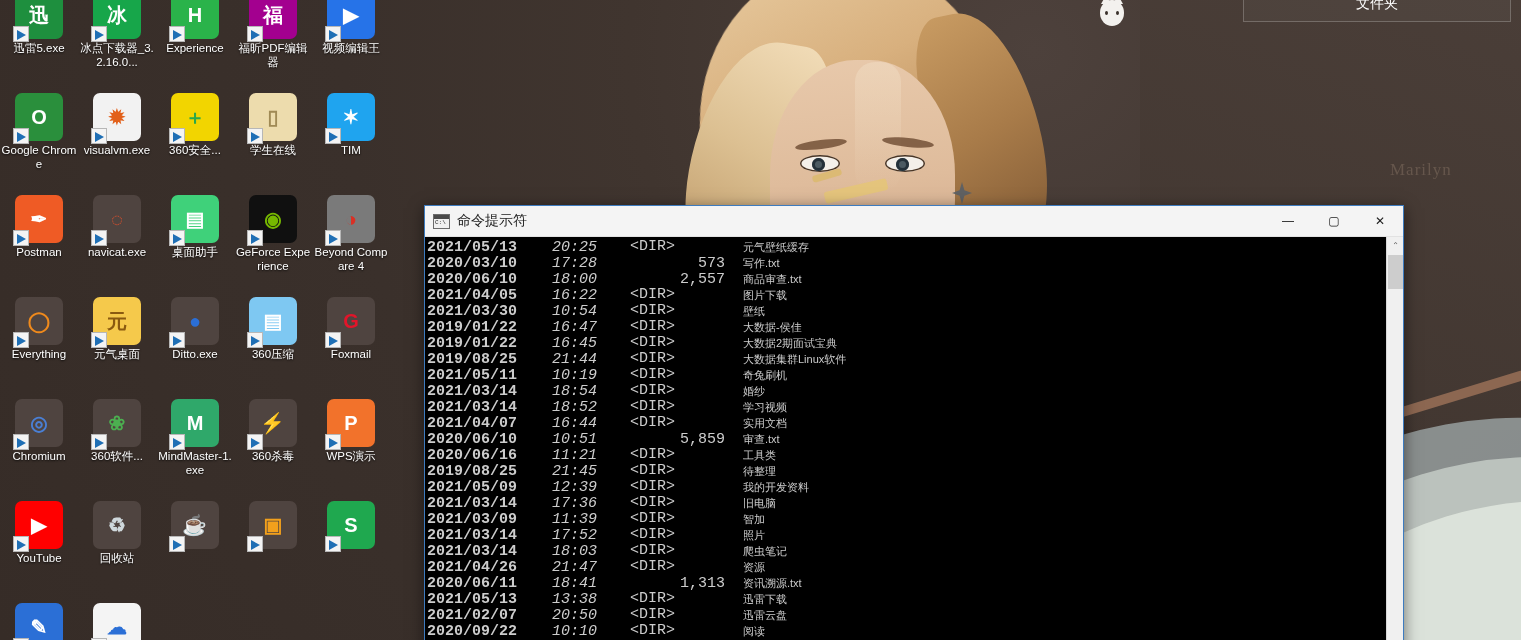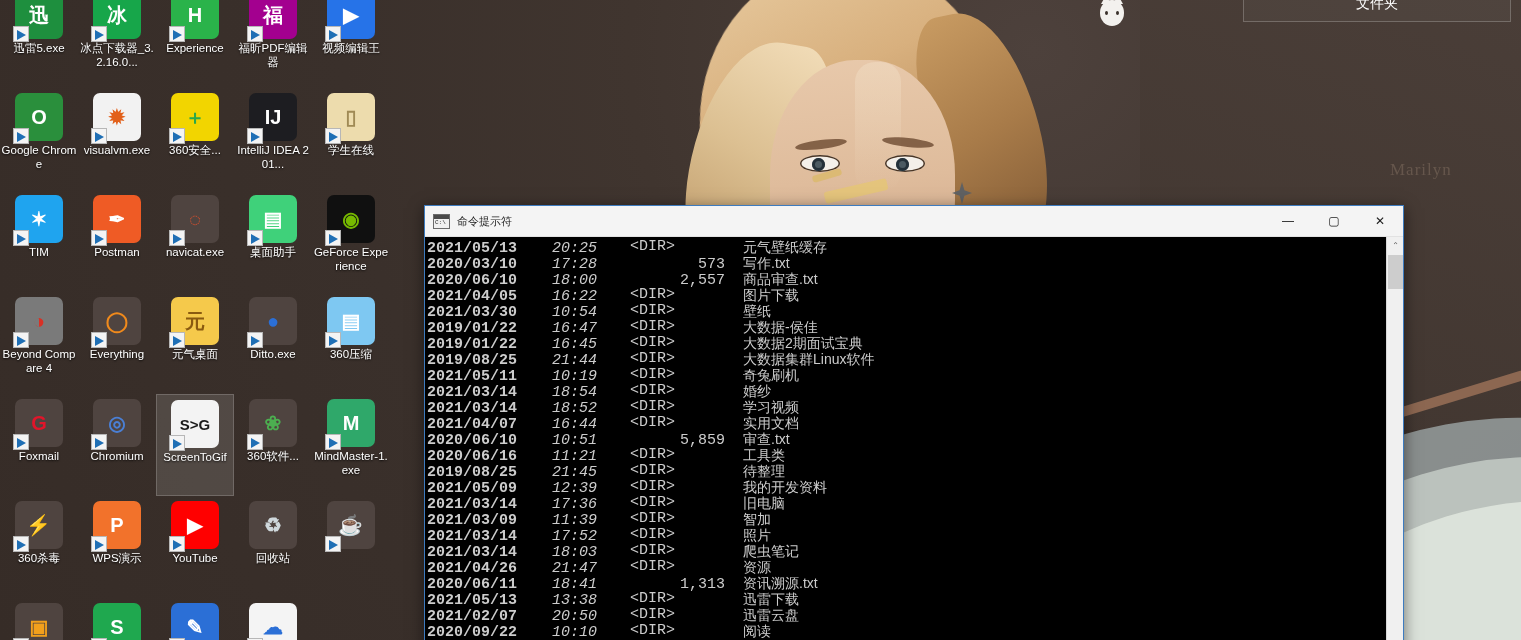--- a/index.html
+++ b/index.html
@@ -246,21 +246,21 @@
     position: absolute; left: 0; right: 0; top: 0; height: 4px;
     background: #4a4a4a;
   }
   #cmd-app-icon::after {
     content: "C:\\";
     position: absolute; left: 1px; top: 4px;
     font-size: 6px; color: #1a1a1a;
     font-family: "Liberation Mono", monospace;
   }
   #cmd-title-text {
-    font-size: 11px; color: #1b1b1b;
+    font-size: 14px; color: #1b1b1b;
     font-family: "Liberation Sans", sans-serif;
   }
   #cmd-win-controls {
     margin-left: auto; display: flex; height: 31px;
   }
   .win-btn {
     width: 46px; height: 31px;
     display: flex; align-items: center; justify-content: center;
     cursor: pointer;
   }
@@ -279,21 +279,21 @@
     font-family: "Liberation Mono", "DejaVu Sans Mono", monospace;
     font-size: 15px;
     line-height: 16px;
     color: #cccccc;
     white-space: pre;
   }
   .cmd-line { display: flex; height: 16px; align-items: baseline; }
   .c-date { width: 125px; flex: 0 0 auto; font-weight: bold; }
   .c-time { width: 78px; flex: 0 0 auto; font-style: italic; }
   .c-size { width: 95px; flex: 0 0 auto; text-align: right; }
-  .c-name { padding-left: 18px; flex: 1 1 auto; font-family: "Liberation Sans", sans-serif; font-size: 14px; }
+  .c-name { padding-left: 18px; flex: 1 1 auto; font-family: "Liberation Sans", sans-serif; font-size: 11px; }
 
   #cmd-scrollbar {
     width: 17px; flex: 0 0 auto;
     background: #f0f0f0;
     border-left: 1px solid #d8d8d8;
     position: relative;
   }
   .sb-arrow {
     height: 17px; width: 17px;
     display: flex; align-items: center; justify-content: center;
@@ -391,27 +391,20 @@
         <div class="icon-label">visualvm.exe</div>
       </div>
       <div class="desk-icon">
         <div class="icon-art" style="background: rgb(242, 213, 0); color: rgb(42, 168, 74);">
           <span class="glyph">＋</span>
           <span class="shortcut-badge"></span>
         </div>
         <div class="icon-label">360安全...</div>
       </div>
       <div class="desk-icon">
-        <div class="icon-art" style="background: rgb(29, 29, 33); color: rgb(255, 255, 255);">
-          <span class="glyph">IJ</span>
-          <span class="shortcut-badge"></span>
-        </div>
-        <div class="icon-label">IntelliJ IDEA 201...</div>
-      </div>
-      <div class="desk-icon">
         <div class="icon-art" style="background: rgb(237, 220, 173); color: rgb(160, 138, 85);">
           <span class="glyph">▯</span>
           <span class="shortcut-badge"></span>
         </div>
         <div class="icon-label">学生在线</div>
       </div>
       <div class="desk-icon">
         <div class="icon-art" style="background: rgb(31, 164, 239); color: rgb(255, 255, 255);">
           <span class="glyph">✶</span>
           <span class="shortcut-badge"></span>
@@ -487,27 +480,20 @@
           <span class="shortcut-badge"></span>
         </div>
         <div class="icon-label">Foxmail</div>
       </div>
       <div class="desk-icon">
         <div class="icon-art" style="background: rgb(79, 68, 64); color: rgb(74, 127, 212);">
           <span class="glyph">◎</span>
           <span class="shortcut-badge"></span>
         </div>
         <div class="icon-label">Chromium</div>
-      </div>
-      <div class="desk-icon selected">
-        <div class="icon-art" style="background: rgb(243, 243, 243); color: rgb(26, 26, 26);">
-          <span class="glyph" style="font-size: 15px;">S&gt;G</span>
-          <span class="shortcut-badge"></span>
-        </div>
-        <div class="icon-label">ScreenToGif</div>
       </div>
       <div class="desk-icon">
         <div class="icon-art" style="background: rgb(79, 68, 64); color: rgb(76, 175, 80);">
           <span class="glyph">❀</span>
           <span class="shortcut-badge"></span>
         </div>
         <div class="icon-label">360软件...</div>
       </div>
       <div class="desk-icon">
         <div class="icon-art" style="background: rgb(47, 168, 106); color: rgb(255, 255, 255);">

